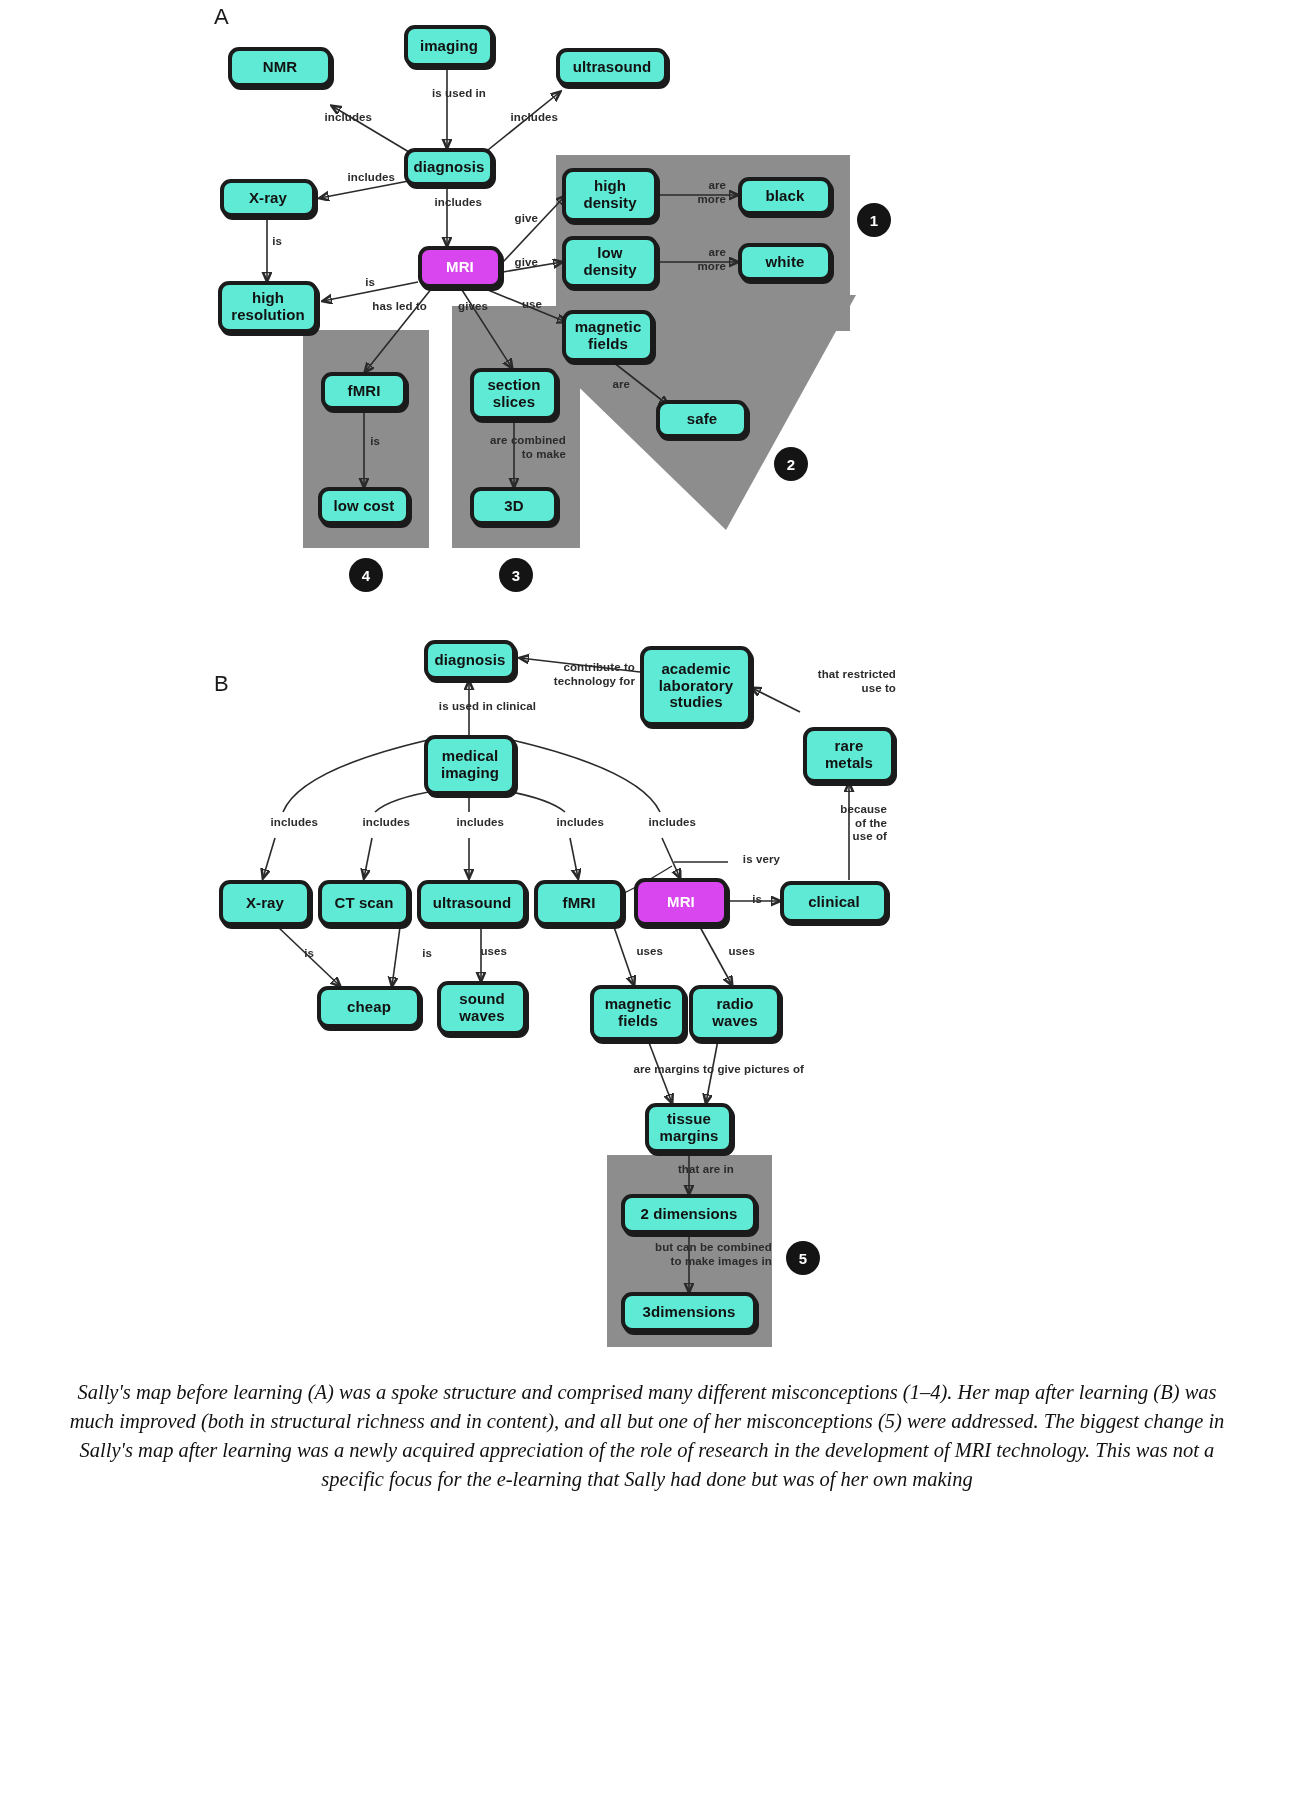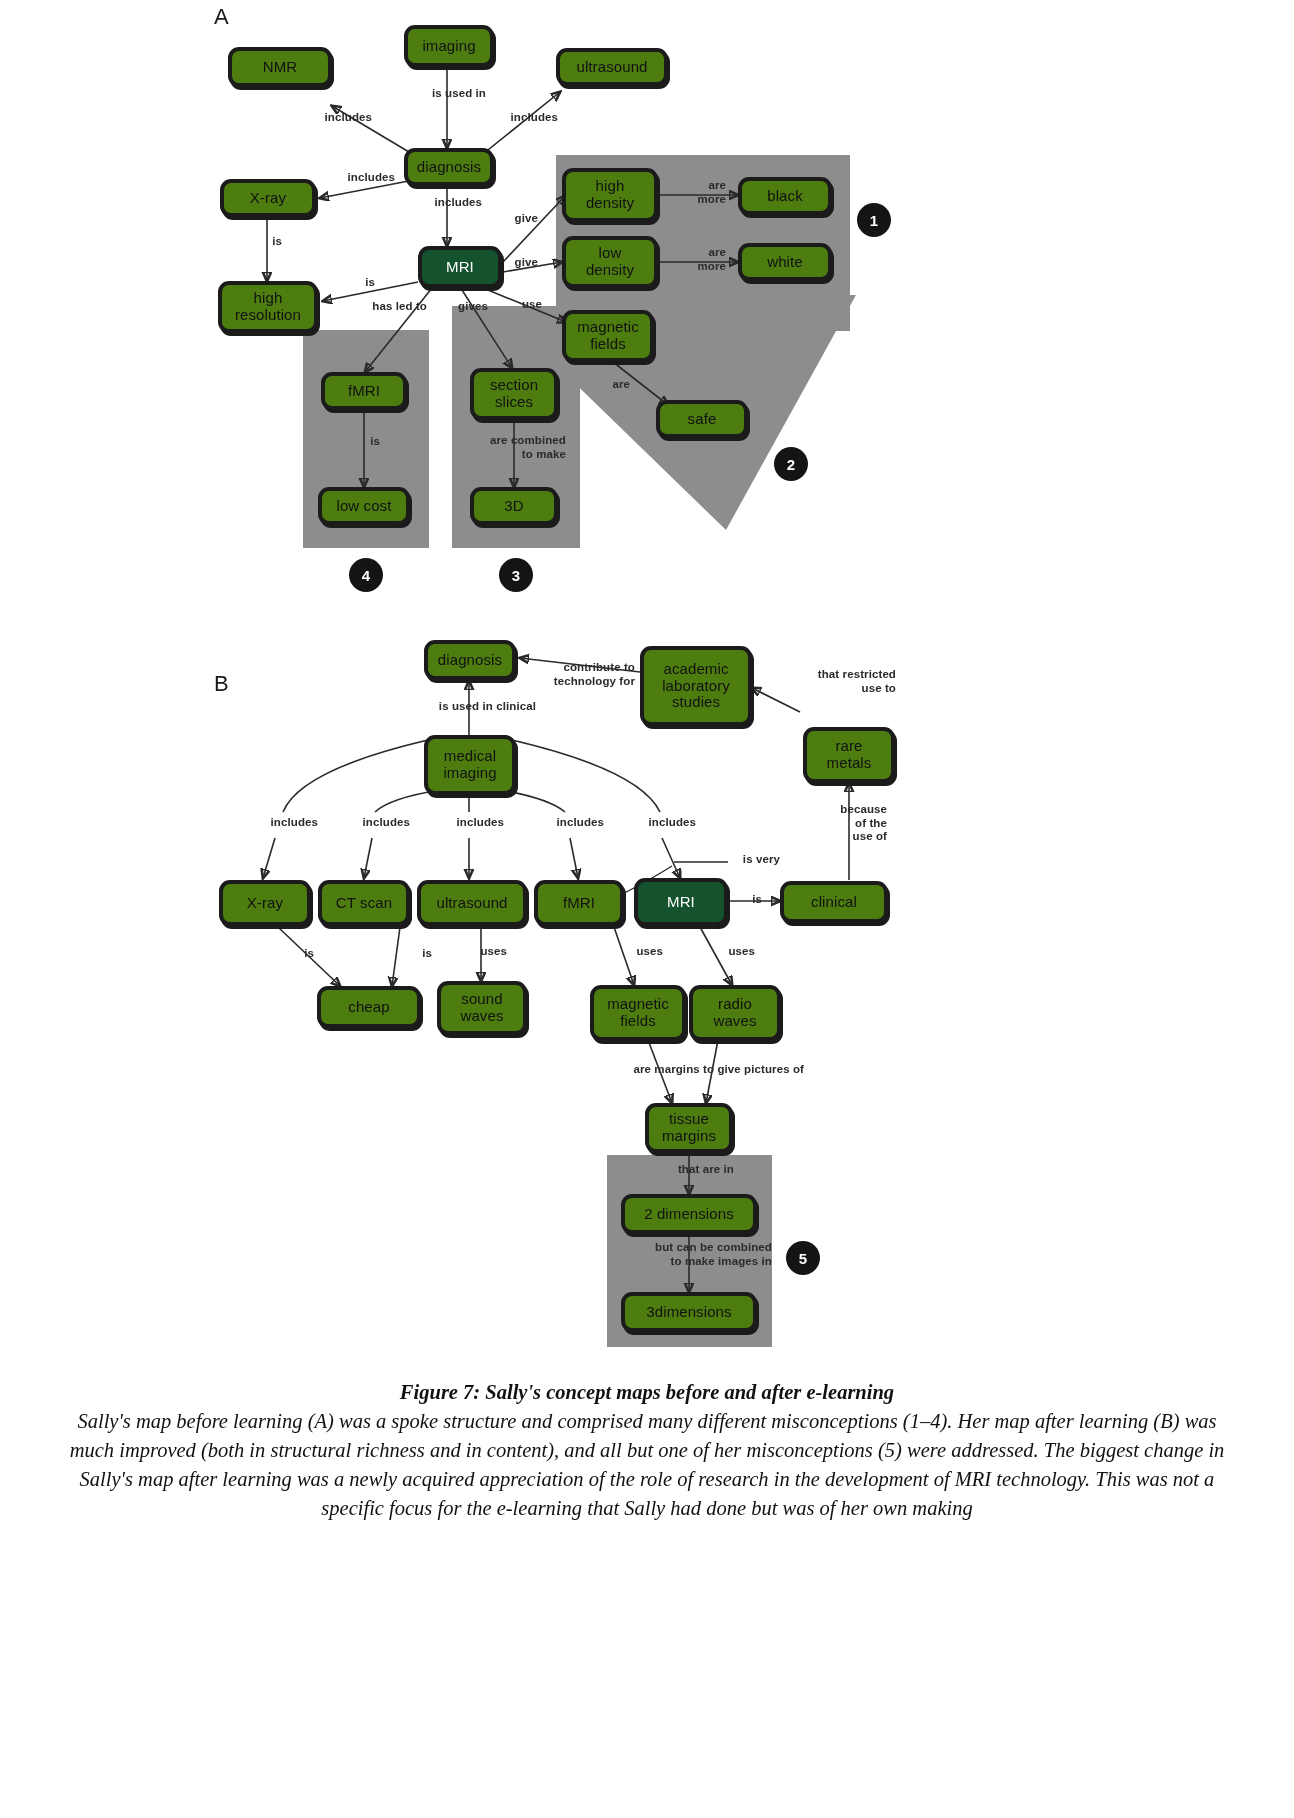--- a/index.html
+++ b/index.html
@@ -5,35 +5,35 @@
   html,body{margin:0;padding:0;background:#fff;}
   body{width:1294px;height:1818px;font-family:"Liberation Sans",sans-serif;color:#1a1a1a;position:relative;overflow:hidden;}
   #canvas{position:relative;width:1294px;height:1818px;}
 
   
   .abs{position:absolute;}
 
   
   .node{
     position:absolute;
-    background:#4d7c0f;
+    background:#5eead4;
     border:4px solid #1b1b1b;
     border-radius:11px;
     box-sizing:border-box;
     display:flex;align-items:center;justify-content:center;
     text-align:center;
     font-size:15px;
     line-height:1.12;
-    font-weight:400;
+    font-weight:700;
     letter-spacing:.1px;
     color:#121212;
     box-shadow:2px 3px 0 0 #1b1b1b;
     z-index:6;
   }
-  .node.dark{background:#14532d;color:#fff;border-color:#1b1b1b;font-weight:400;}
+  .node.dark{background:#d946ef;color:#fff;border-color:#1b1b1b;font-weight:700;}
   .node.two{padding:0 4px;}
 
   
   .lbl{
     position:absolute;
     font-size:11.5px;
     line-height:1.18;
     font-weight:700;
     color:#2b2b2b;
     text-align:right;
@@ -293,17 +293,16 @@
   <div class="lbl" style="left:457px;top:945px;width:50px;">uses</div>
   <div class="lbl" style="left:613px;top:945px;width:50px;">uses</div>
   <div class="lbl" style="left:705px;top:945px;width:50px;">uses</div>
   <div class="lbl" style="left:580px;top:1063px;width:224px;">are margins to give pictures of</div>
   <div class="lbl" style="left:644px;top:1163px;width:90px;">that are in</div>
   <div class="lbl" style="left:608px;top:1241px;width:164px;">but can be combined<br>to make images in</div>
 
   <div class="badge" style="left:786px;top:1241px;">5</div>
 
   <div class="caption" style="top:1378px;">
-    <span class="title">Figure 7:  Sally's concept maps before and after e-learning</span>
     <span class="body">Sally's map before learning (A) was a spoke structure and comprised many different misconceptions (1–4). Her map after learning (B) was much improved (both in structural richness and in content), and all but one of her misconceptions (5) were addressed. The biggest change in Sally's map after learning was a newly acquired appreciation of the role of research in the development of MRI technology. This was not a specific focus for the e-learning that Sally had done but was of her own making</span>
   </div>
 
 </div>
 
 </body></html>

